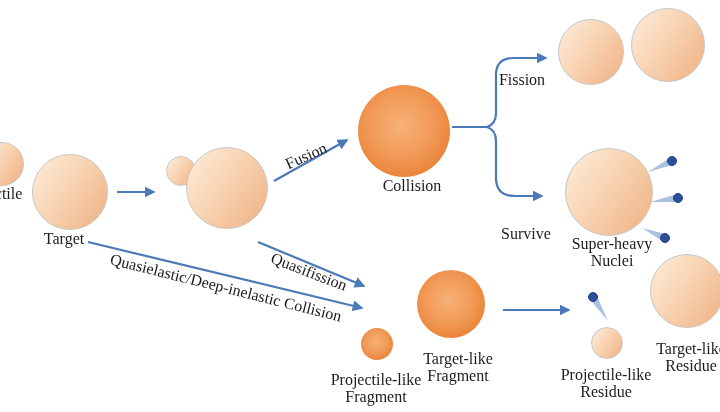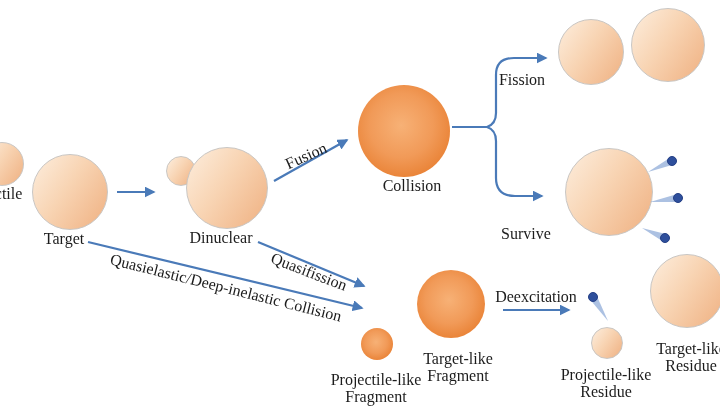--- a/index.html
+++ b/index.html
@@ -77,41 +77,41 @@
       </g>
     </g>
   </svg>
 
   <div class="lbl" style="left:-39px;top:185px;width:80px;text-align:left;"><span>Projectile</span></div>
 
   <div class="lbl" style="left:24px;top:230px;width:80px;"><span>Target</span></div>
 
 
   <div class="lbl" style="left:161px;top:229px;width:120px;">
-    <div>Dinuclear</div>
   </div>
 
   <div class="lbl rot" style="left:276px;top:147px;width:60px;transform:rotate(-24deg);"><span>Fusion</span></div>
 
   <div class="lbl" style="left:352px;top:177px;width:120px;">
     <div>Collision</div>
   </div>
 
   <div class="lbl" style="left:482px;top:31px;width:80px;margin-top:40px;"><span>Fission</span></div>
 
   <div class="lbl" style="left:486px;top:205px;width:80px;margin-top:20px;"><span>Survive</span></div>
 
   <div class="lbl" style="left:552px;top:235px;width:120px;">
+    <div>Super-heavy</div>
+    <div>Nuclei</div>
   </div>
 
   <div class="lbl rot" style="left:254px;top:263px;width:110px;transform:rotate(21deg);"><span>Quasifission</span></div>
 
   <div class="lbl rot" style="left:81px;top:279px;width:290px;transform:rotate(14deg);"><span>Quasielastic/Deep-inelastic Collision</span></div>
 
-  <div class="lbl" style="left:476px;top:288px;width:120px;"><span>Deexcitation</span></div>
 
   <div class="lbl" style="left:398px;top:350px;width:120px;">
     <div>Target-like</div>
     <div>Fragment</div>
   </div>
 
   <div class="lbl" style="left:316px;top:371px;width:120px;">
     <div>Projectile-like</div>
     <div>Fragment</div>
   </div>

